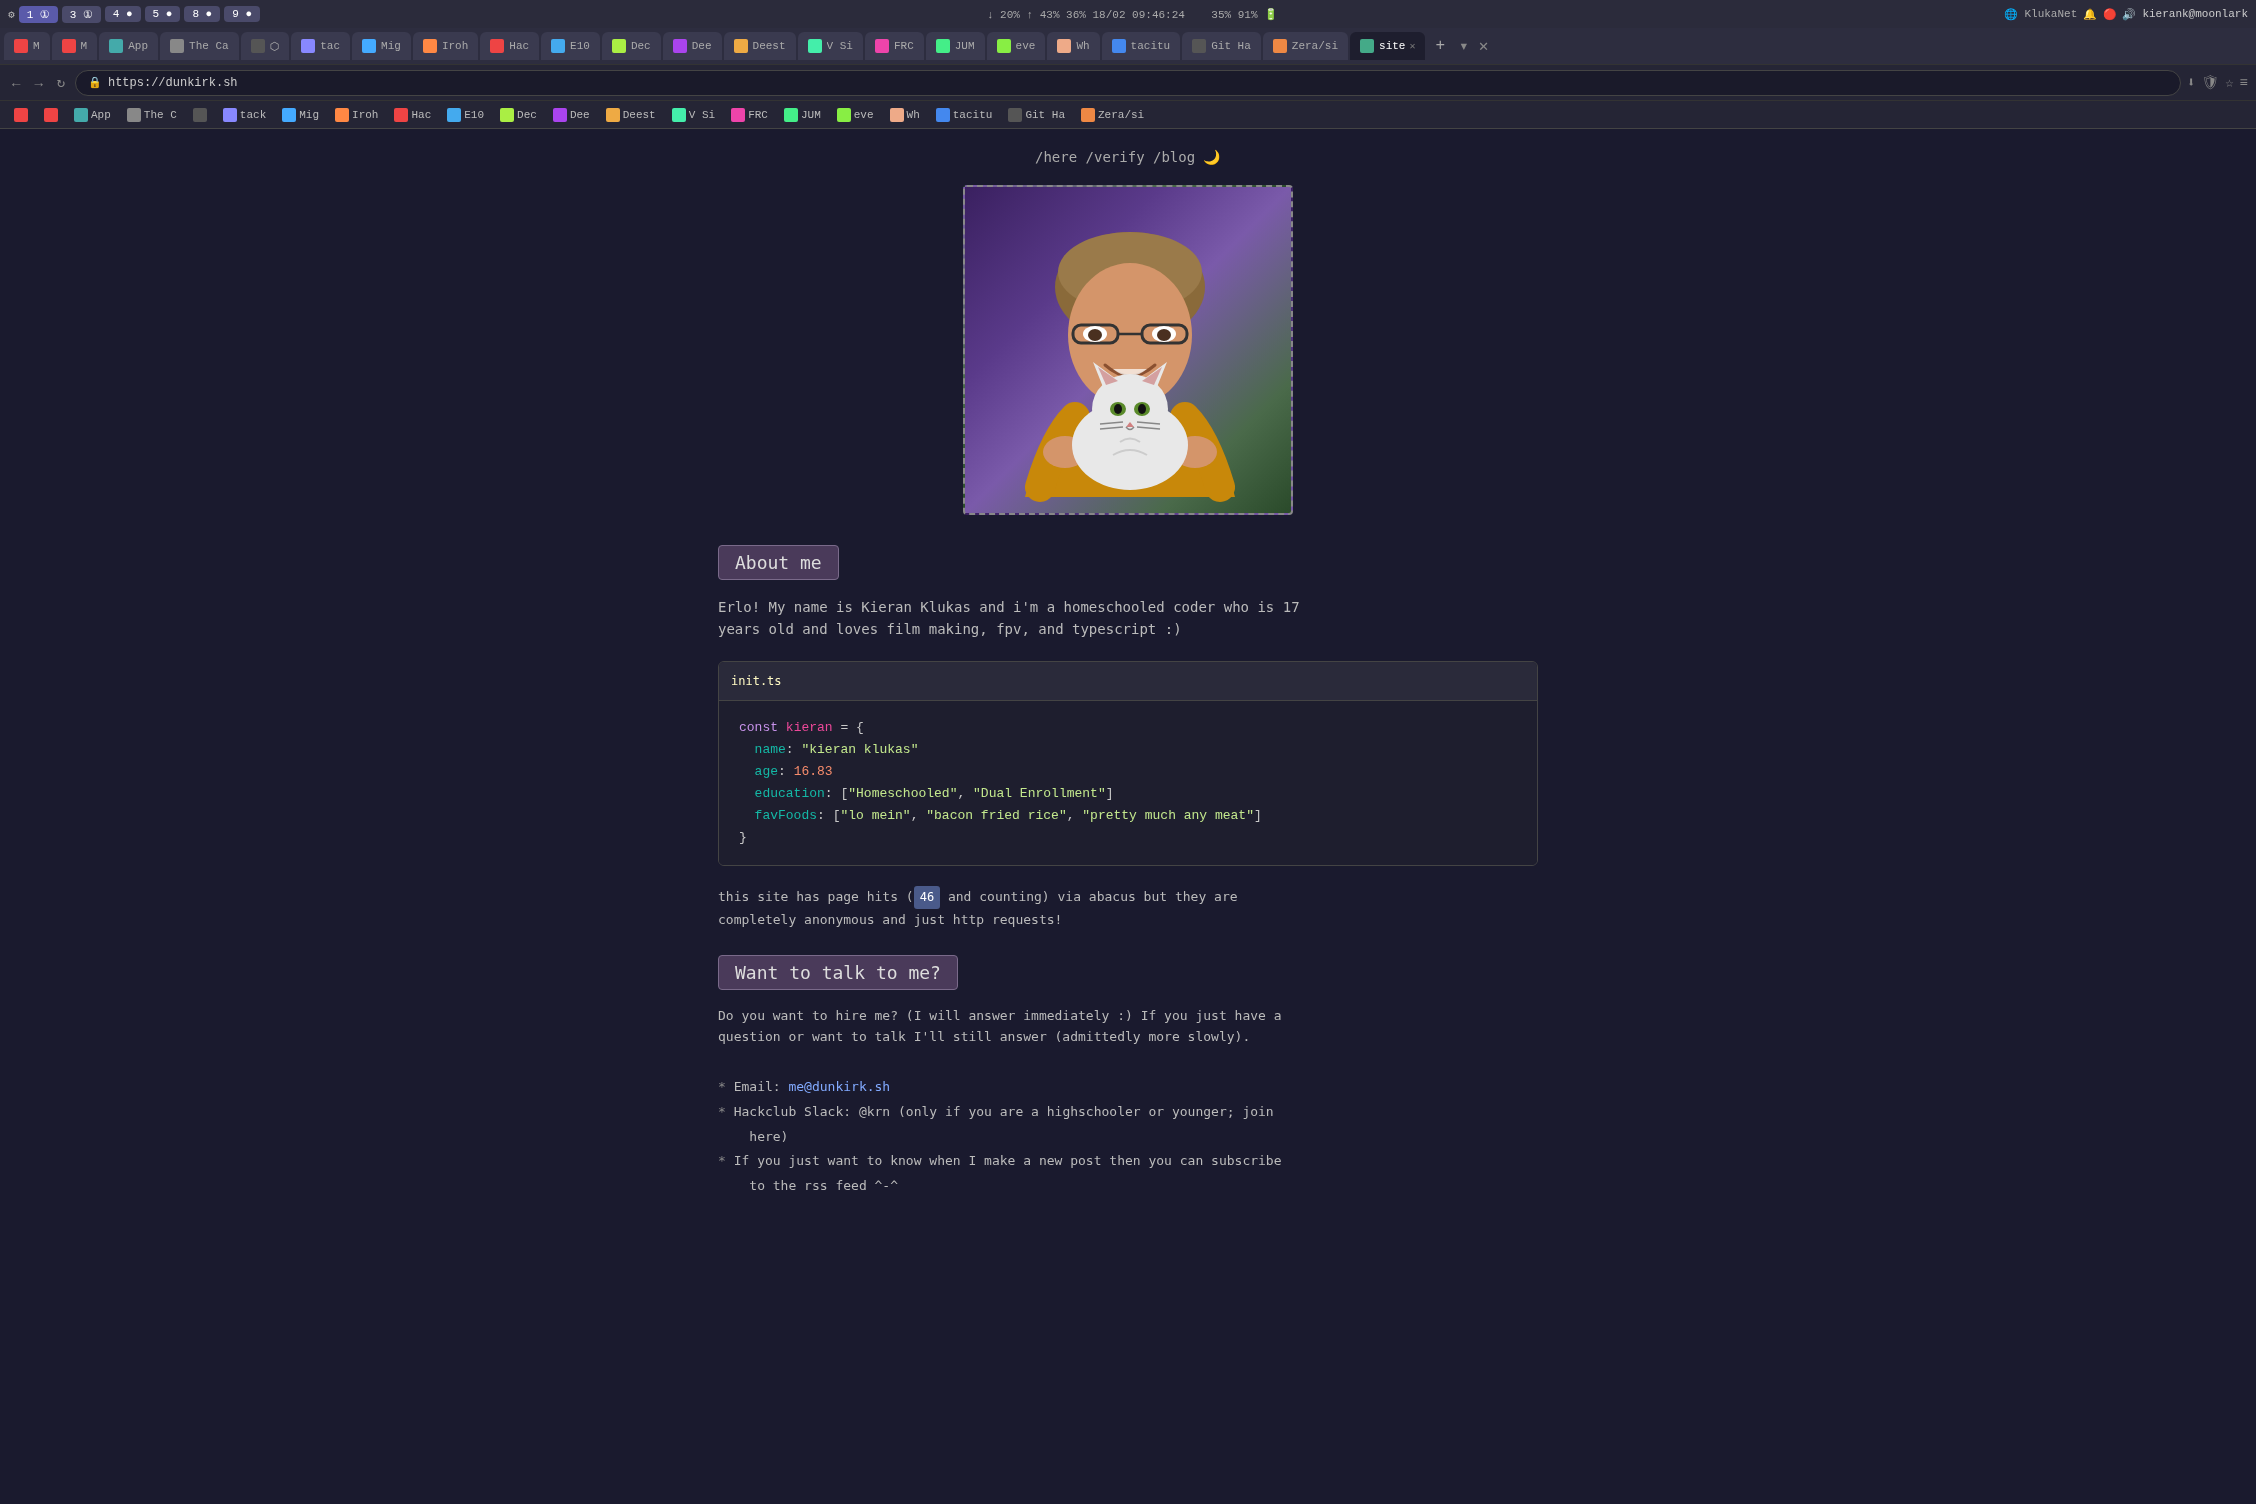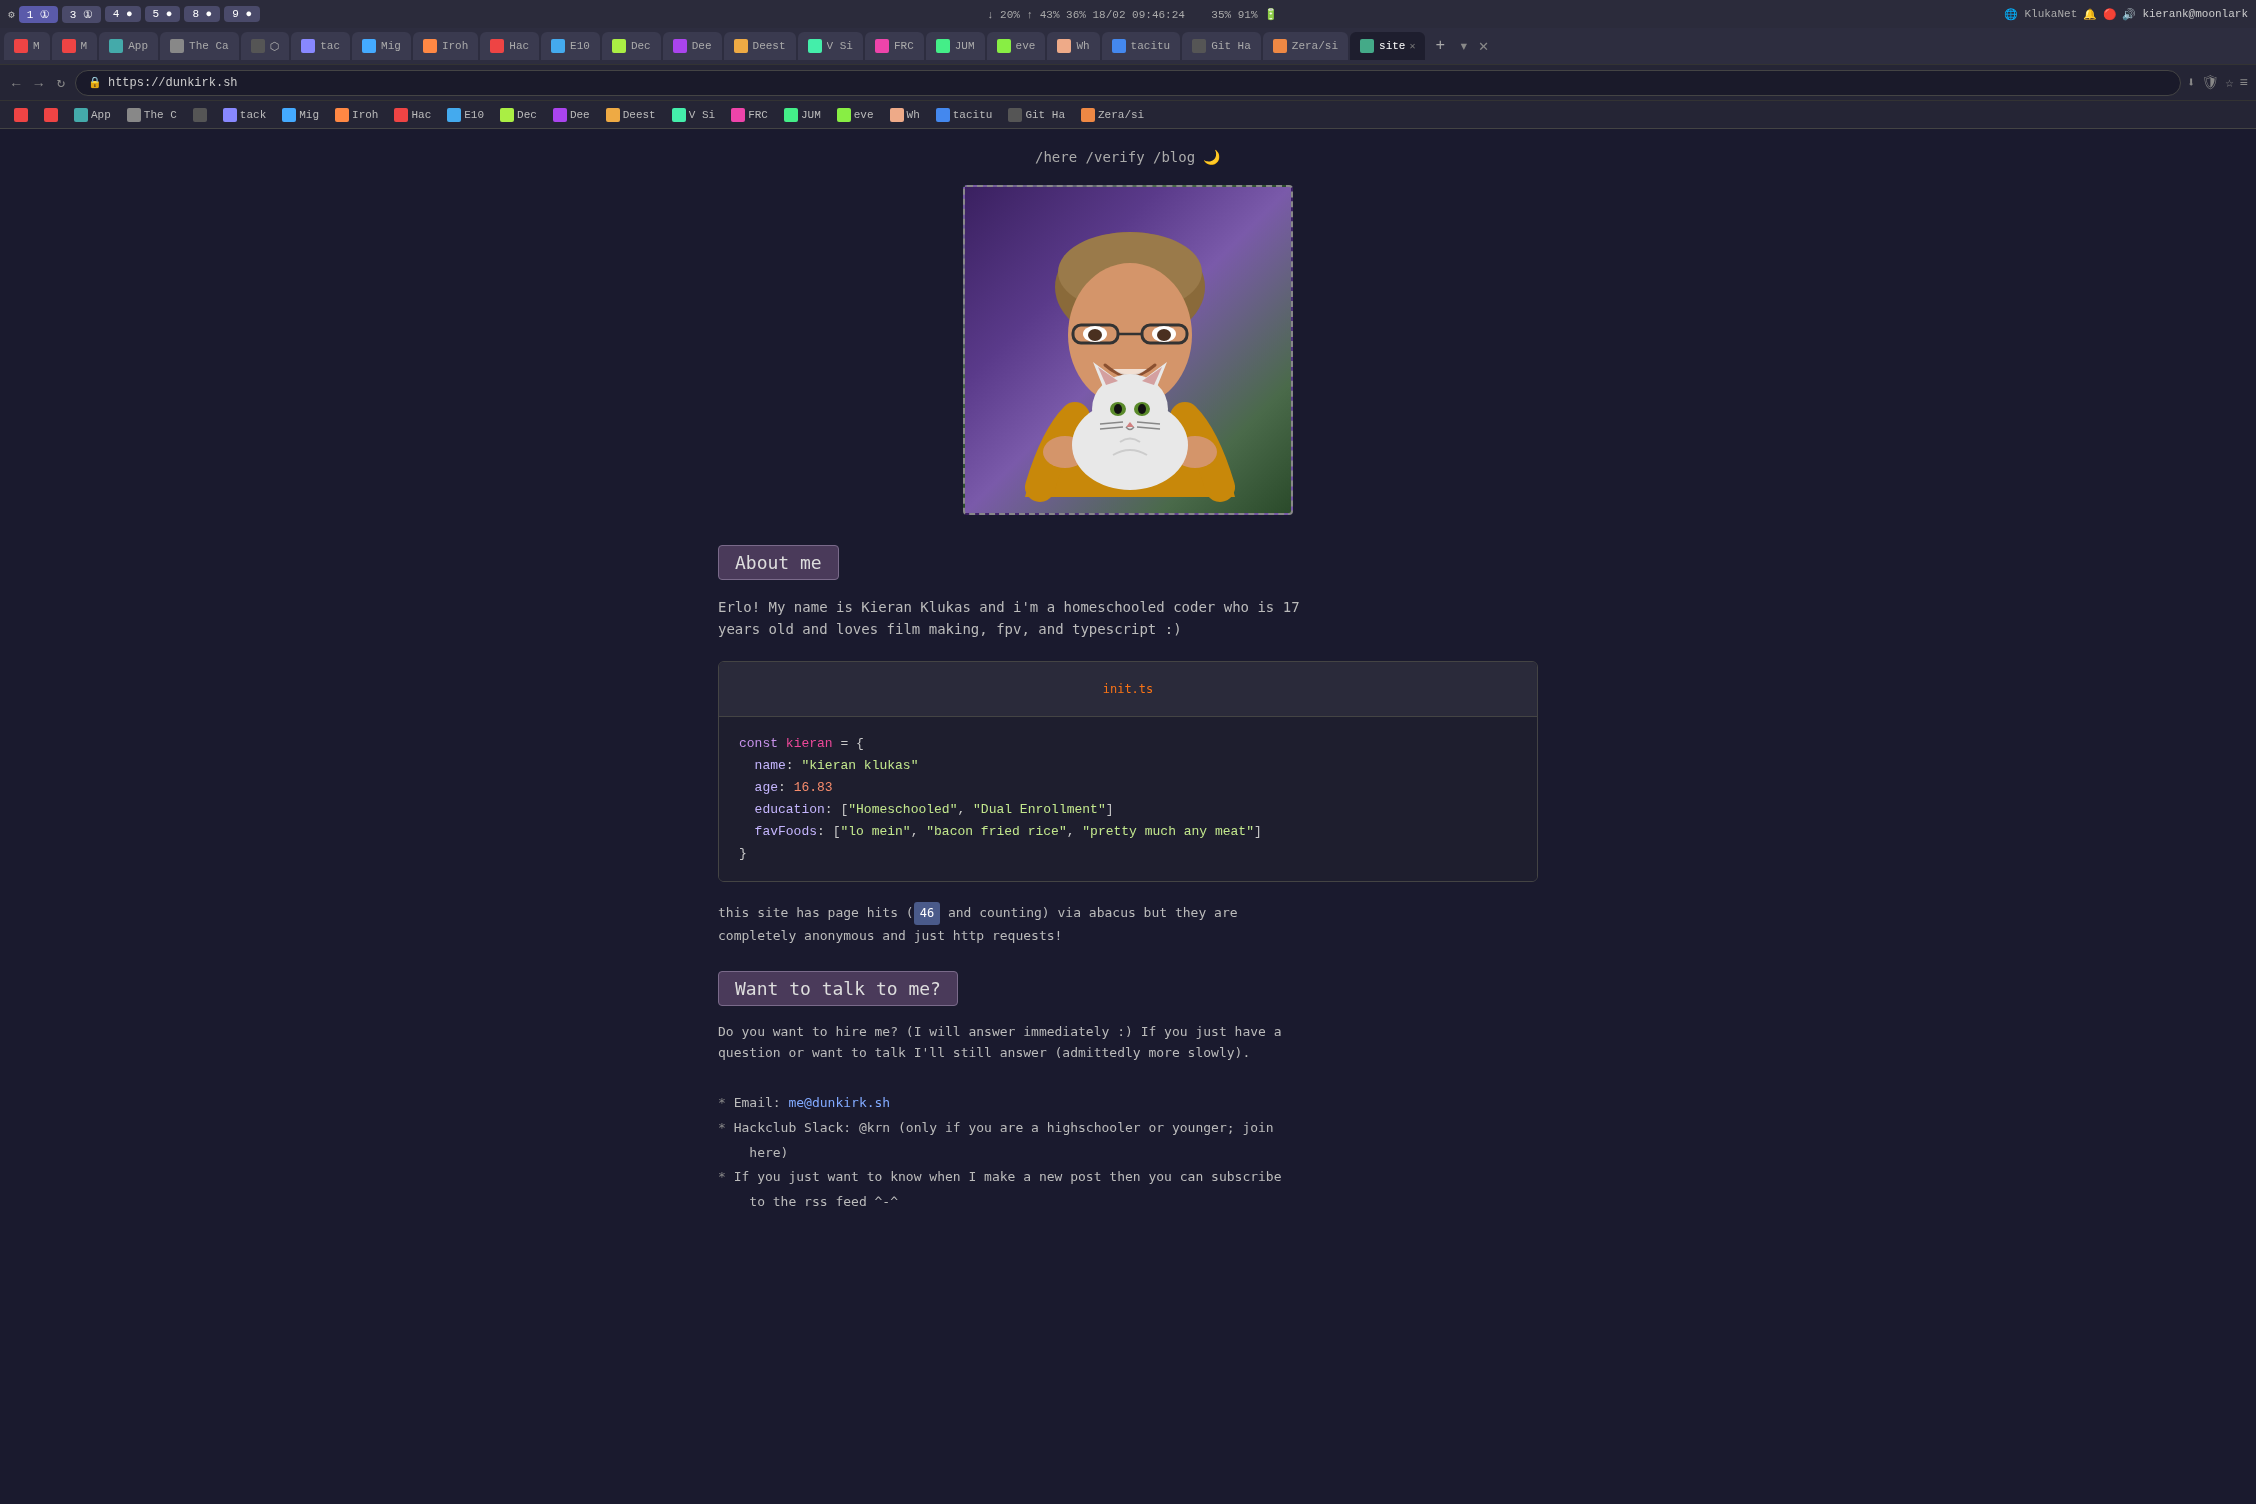--- a/index.html
+++ b/index.html
@@ -195,40 +195,39 @@
     .code-container {
       border: 1px solid #444;
       border-radius: 6px;
       overflow: hidden;
       margin-bottom: 20px;
     }
 
     .code-filename {
       background: #2a2a3a;
       border-bottom: 1px solid #444;
-      padding: 20px 12px;
+      padding: 12px 12px;
       font-size: 12px;
-      color: #f97316;
-      font-family: monospace;
-      text-align: center;
+      color: #fef9c3;
+      font-family: monospace;
     }
 
     .code-body {
       background: #1e1e2e;
       padding: 16px 20px;
       font-family: 'Courier New', Courier, monospace;
       font-size: 13px;
       line-height: 1.7;
     }
 
     .kw-const { color: #c792ea; }
     .kw-var { color: #ec4899; }
     .kw-num { color: #f78c6c; }
     .kw-str { color: #c3e88d; }
-    .kw-key { color: #c4b5fd; }
+    .kw-key { color: #14b8a6; }
     .kw-plain { color: #c9c9c9; }
 
     .hits-text {
       font-size: 13px;
       color: #bbb;
       line-height: 1.7;
       margin-bottom: 24px;
       font-family: monospace;
     }
 

